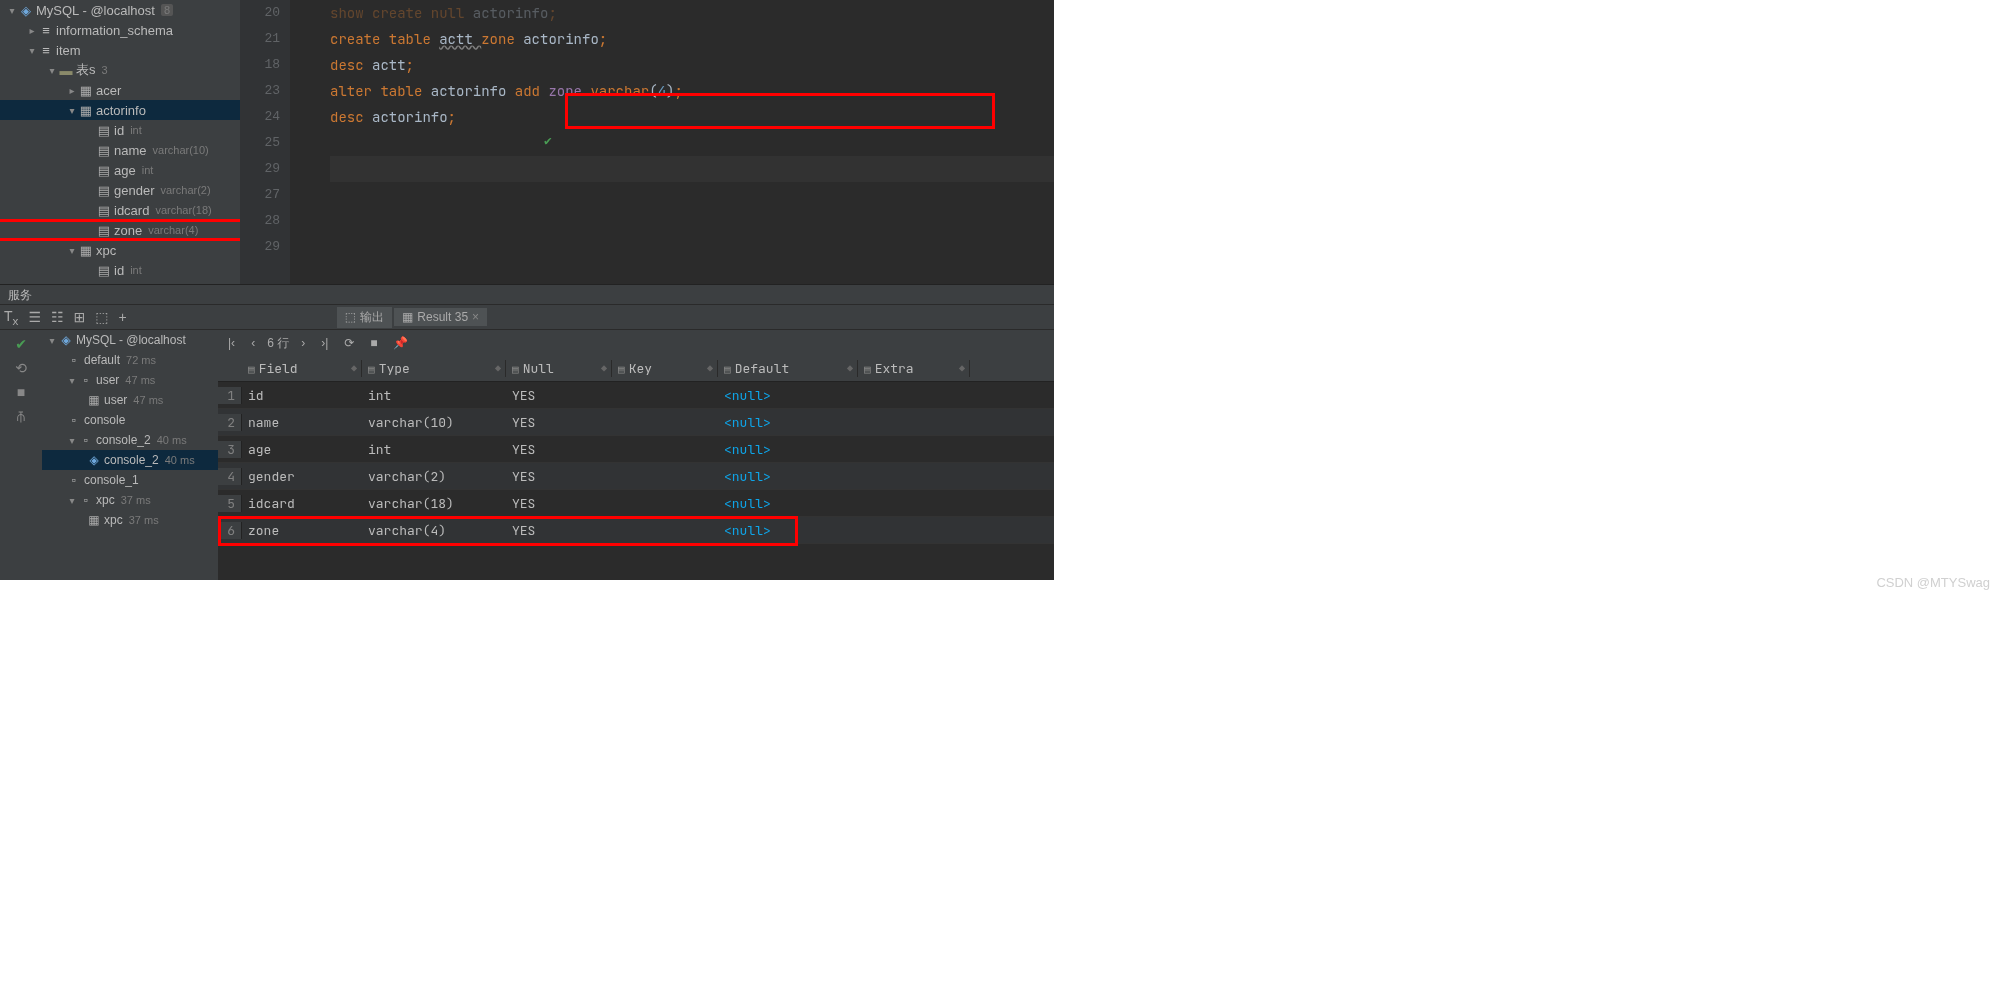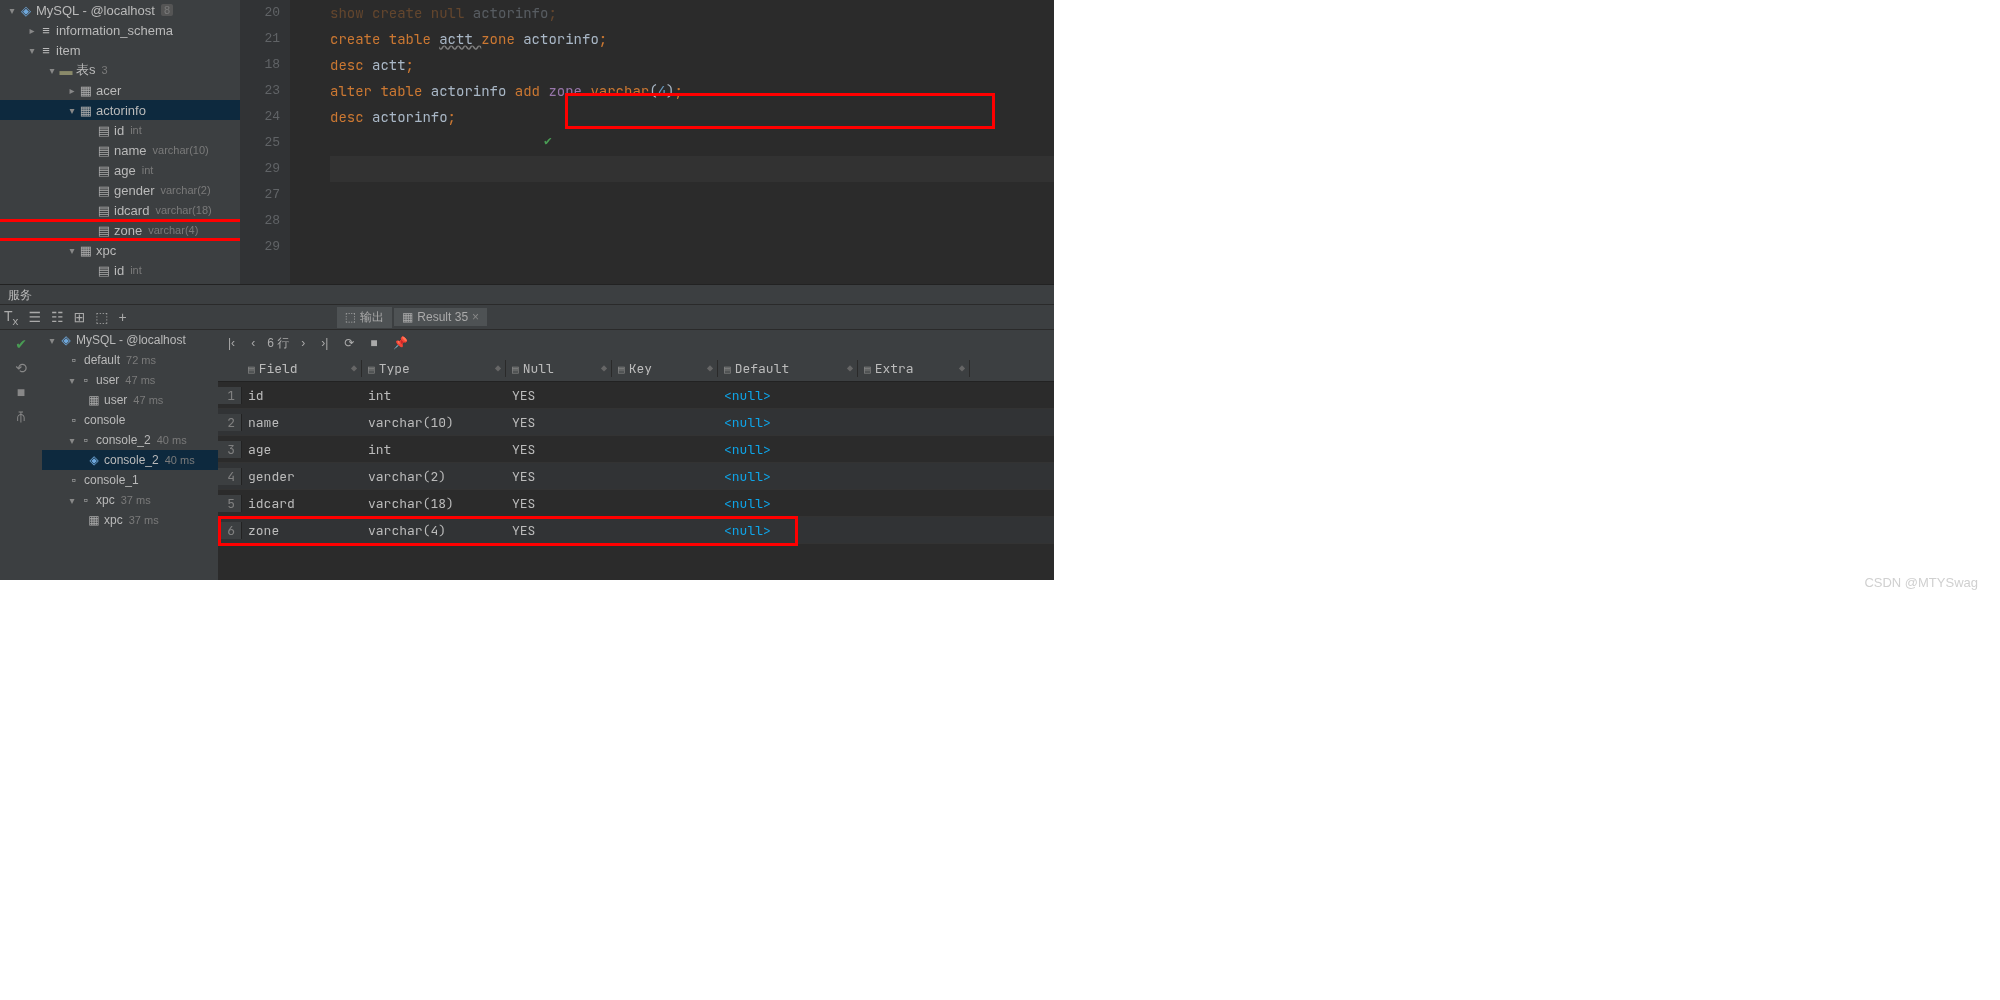--- a/index.html
+++ b/index.html
@@ -53,21 +53,21 @@
 .hc .sort { position:absolute; right:4px; color:#666; font-size:10px;}
 .hc .hic { color:#888; font-size:11px;}
 .grid-body .gr { display:flex; height:27px; align-items:center; border-bottom:1px solid #333;}
 .gr:nth-child(odd){ background:#2b2b2b;}
 .gr:nth-child(even){ background:#313335;}
 .gr .gc { padding:0 6px; }
 .rn { width:24px; text-align:right; color:#808080; background:#3c3f41; border-right:1px solid #222;}
 .c-field{width:120px;} .c-type{width:144px;} .c-null{width:106px;} .c-key{width:106px;} .c-def{width:140px;} .c-extra{width:112px;}
 .nullv{color:#0ea5e9;}
 .row-hl { position:absolute; border:3px solid #ff0000; pointer-events:none; }
-.watermark2 { position:absolute; right: 22px; bottom: 410px; color:#d0d0d0; font-size:13px; }
+.watermark2 { position:absolute; right: 10px; bottom: 410px; color:#d0d0d0; font-size:13px; }
 </style>
 </head>
 <body>
 
 <div class="ide">
   <div class="top-area">
 
     <div class="db-tree">
       <div class="tree-row" style="padding-left:6px;">
         <span class="arrow">▾</span>

